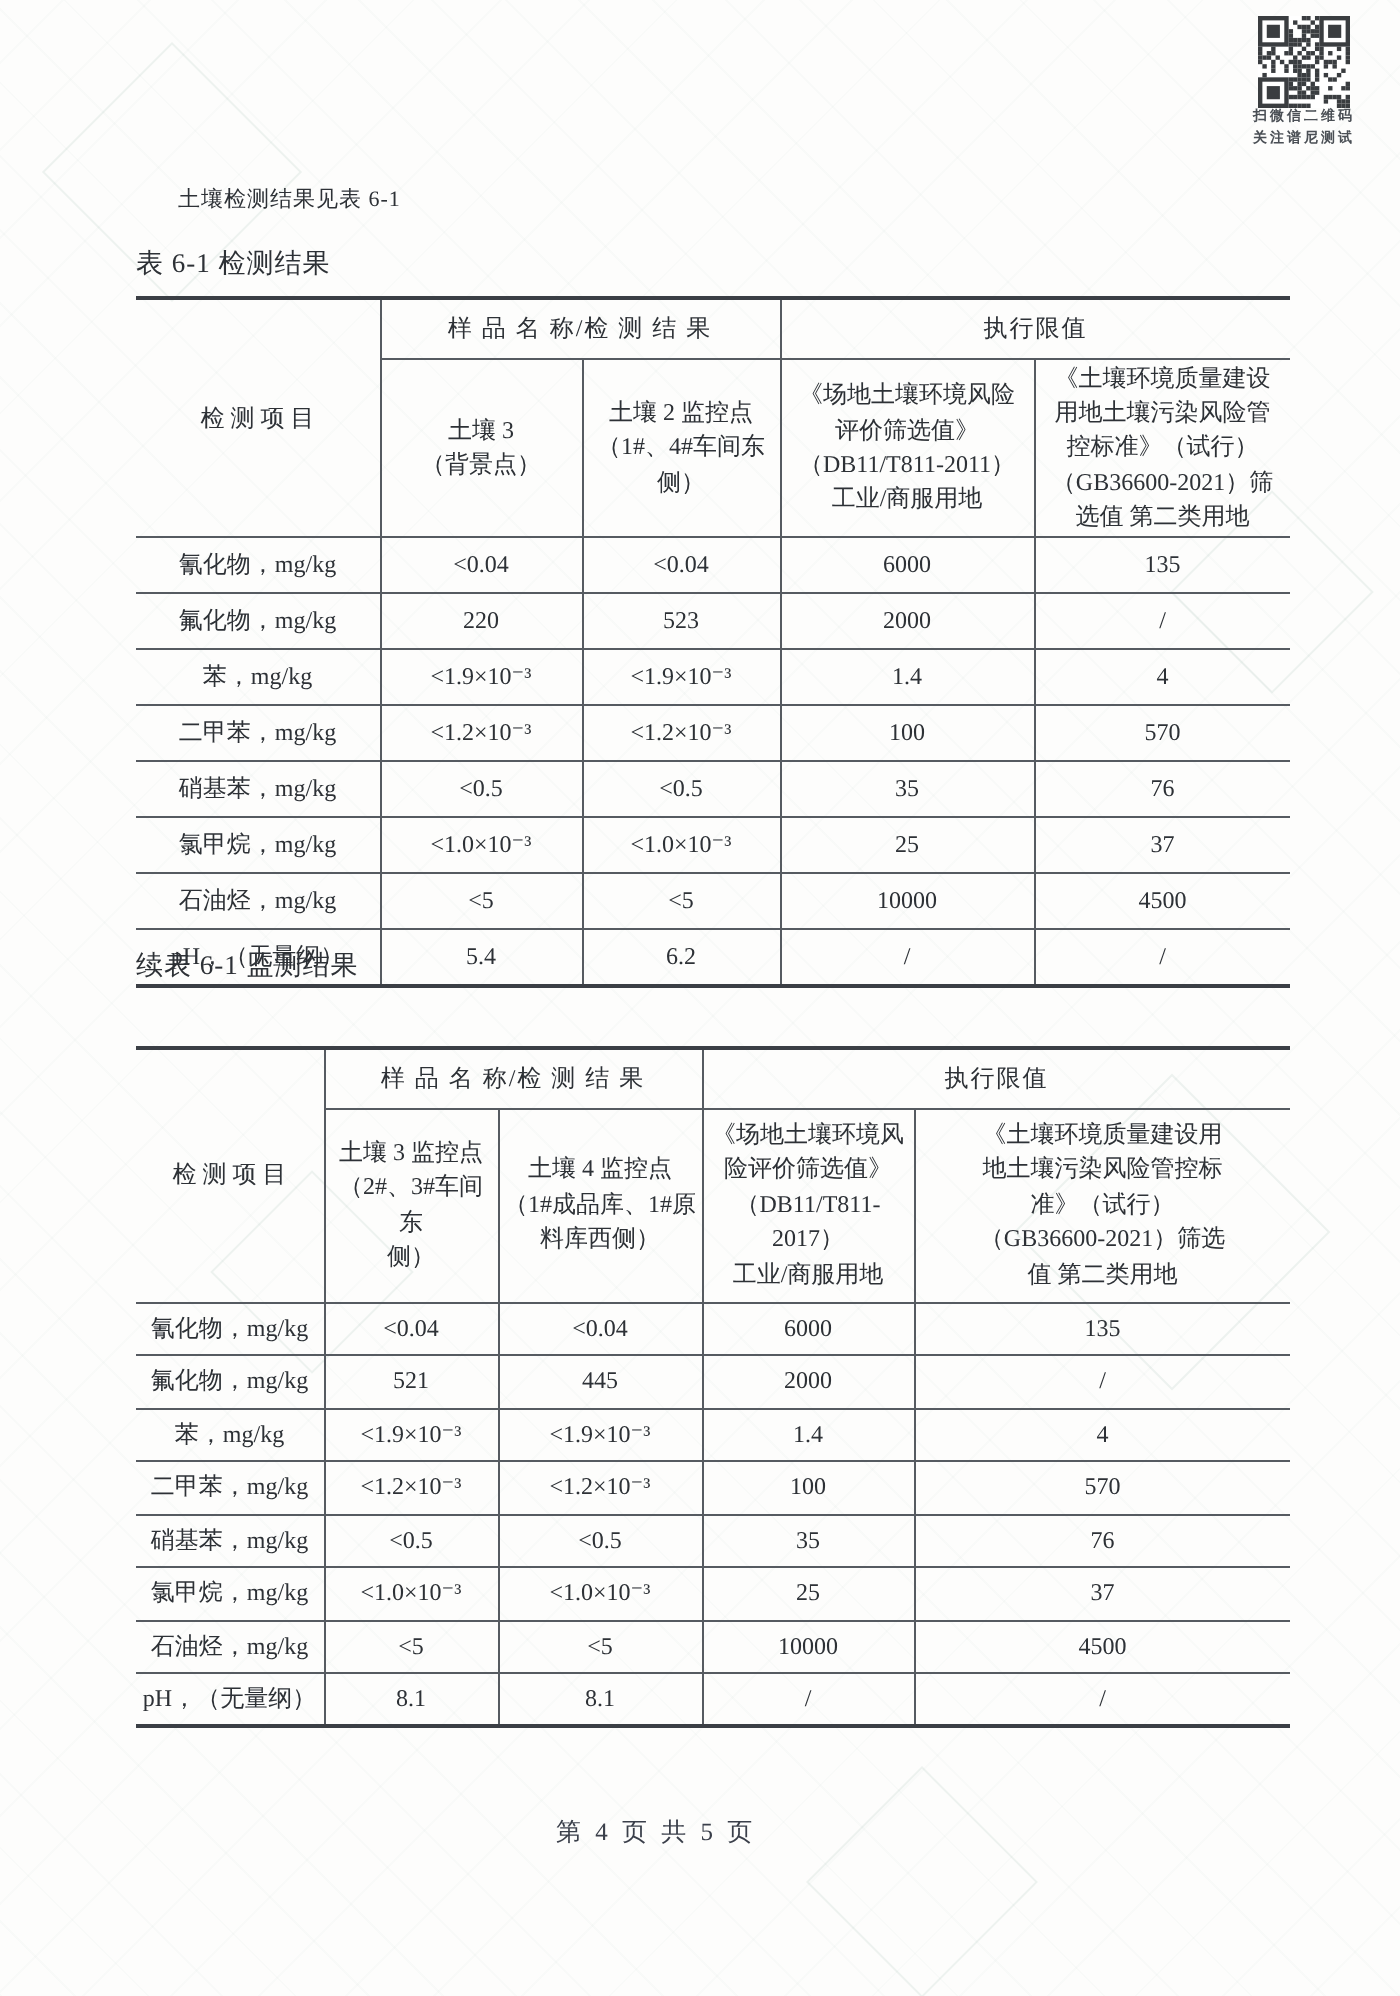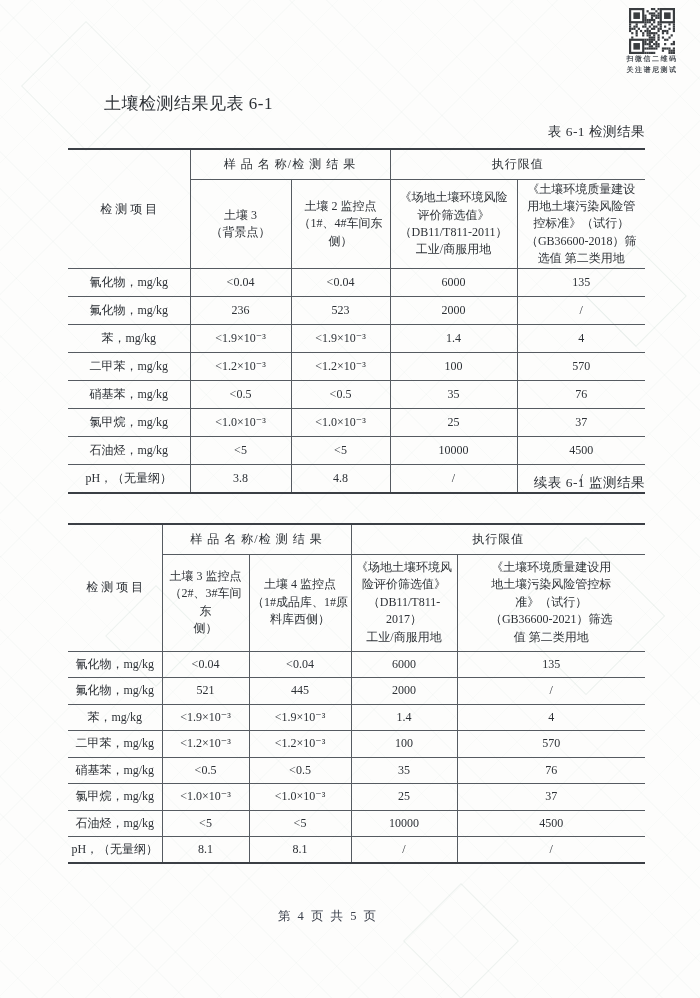--- a/index.html
+++ b/index.html
@@ -21,22 +21,22 @@
   .wm2{left:530px;top:560px;width:110px;height:110px;}
   .wm3{left:120px;top:600px;width:70px;height:70px;}
   .wm4{left:420px;top:900px;width:80px;height:80px;}
   .wm5{left:600px;top:260px;width:70px;height:70px;}
 
   .qr-block{position:absolute;right:12px;top:8px;width:72px;text-align:center;}
   .qr-block svg{display:block;margin:0 auto;background:#fff;}
   .qr-cap{font-family:"Liberation Sans","DejaVu Sans",sans-serif;font-size:7px;
     font-weight:600;letter-spacing:1.5px;color:#4a4f55;line-height:1.5;white-space:nowrap;}
 
-  .intro{position:absolute;left:104px;top:92px;font-size:17px;letter-spacing:.5px;}
-  .caption{position:absolute;left:68px;width:577px;text-align:right;font-size:13.5px;letter-spacing:.5px;}
+  .intro{position:absolute;left:89px;top:92px;font-size:11px;letter-spacing:.5px;}
+  .caption{position:absolute;left:68px;width:577px;text-align:left;font-size:13.5px;letter-spacing:.5px;}
   .c1{top:123px;}
   .c2{top:474px;}
 
   table.t{position:absolute;left:68px;width:577px;border-collapse:collapse;table-layout:fixed;
     border-top:2px solid #3b3f45;border-bottom:2px solid #3b3f45;font-size:12px;}
   .t1{top:148px;}
   .t2{top:523px;}
   table.t th, table.t td{
     border:1px solid #565b61;text-align:center;vertical-align:middle;
     font-weight:normal;padding:1px 2px;white-space:pre-line;line-height:1.45;
@@ -242,35 +242,35 @@
       <th>土壤 2 监控点
 （1#、4#车间东
 侧）</th>
       <th>《场地土壤环境风险
 评价筛选值》
 （DB11/T811-2011）
 工业/商服用地</th>
       <th>《土壤环境质量建设
 用地土壤污染风险管
 控标准》（试行）
-（GB36600-2018）筛
+（GB36600-2021）筛
 选值  第二类用地</th>
     </tr>
   </thead>
   <tbody>
       <tr>
         <td>氰化物，mg/kg</td>
         <td>&lt;0.04</td>
         <td>&lt;0.04</td>
         <td>6000</td>
         <td>135</td>
       </tr>
       <tr>
         <td>氟化物，mg/kg</td>
-        <td>236</td>
+        <td>220</td>
         <td>523</td>
         <td>2000</td>
         <td>/</td>
       </tr>
       <tr>
         <td>苯，mg/kg</td>
         <td>&lt;1.9×10⁻³</td>
         <td>&lt;1.9×10⁻³</td>
         <td>1.4</td>
         <td>4</td>
@@ -298,22 +298,22 @@
       </tr>
       <tr>
         <td>石油烃，mg/kg</td>
         <td>&lt;5</td>
         <td>&lt;5</td>
         <td>10000</td>
         <td>4500</td>
       </tr>
       <tr>
         <td>pH，（无量纲）</td>
-        <td>3.8</td>
-        <td>4.8</td>
+        <td>5.4</td>
+        <td>6.2</td>
         <td>/</td>
         <td>/</td>
       </tr>
     </tbody>
 </table>
 
 <div class="caption c2">续表 6-1  监测结果</div>
 
 <table class="t t2">
   <colgroup>

